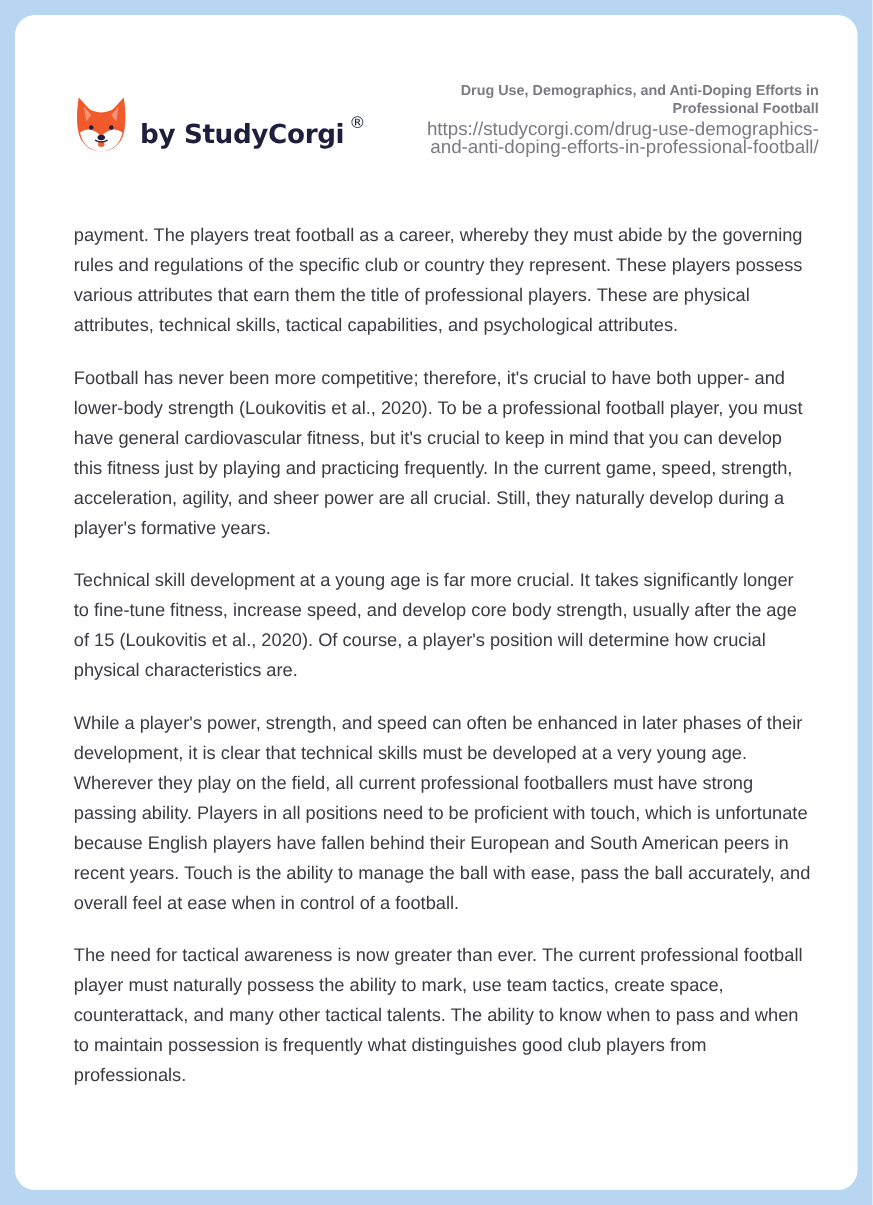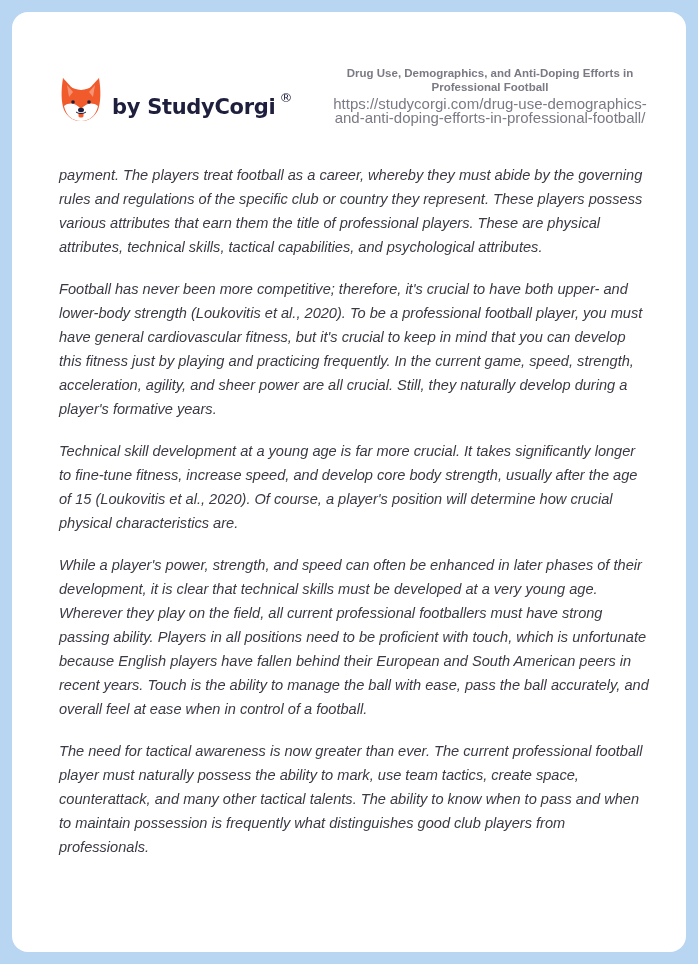--- a/index.html
+++ b/index.html
@@ -60,44 +60,43 @@
       position: relative;
       top: -12px;
       margin-left: 4px;
       font-weight: normal;
     }
     .doc-meta {
       position: absolute;
       right: 31px;
       top: 54px;
       width: 330px;
-      text-align: center;
+      text-align: right;
     }
     .doc-title {
       font-family: "Liberation Sans", sans-serif;
       font-weight: bold;
       font-size: 11.5px;
       line-height: 14px;
       color: #7a7a84;
     }
     .doc-url {
       margin-top: 3px;
       font-family: "Liberation Sans", sans-serif;
       font-size: 15px;
       line-height: 14px;
       color: #7a7a84;
       text-decoration: none;
       display: block;
     }
     .content {
       position: absolute;
       left: 47px;
-      top: 151px;
+      top: 165px;
       width: 590px;
-      font-style: italic;
     }
     .content p {
       margin: 0 0 18px 0;
       font-family: "Liberation Sans", sans-serif;
       font-size: 14.6px;
       line-height: 24px;
       color: #3a3a44;
     }
   </style>
 </head>

